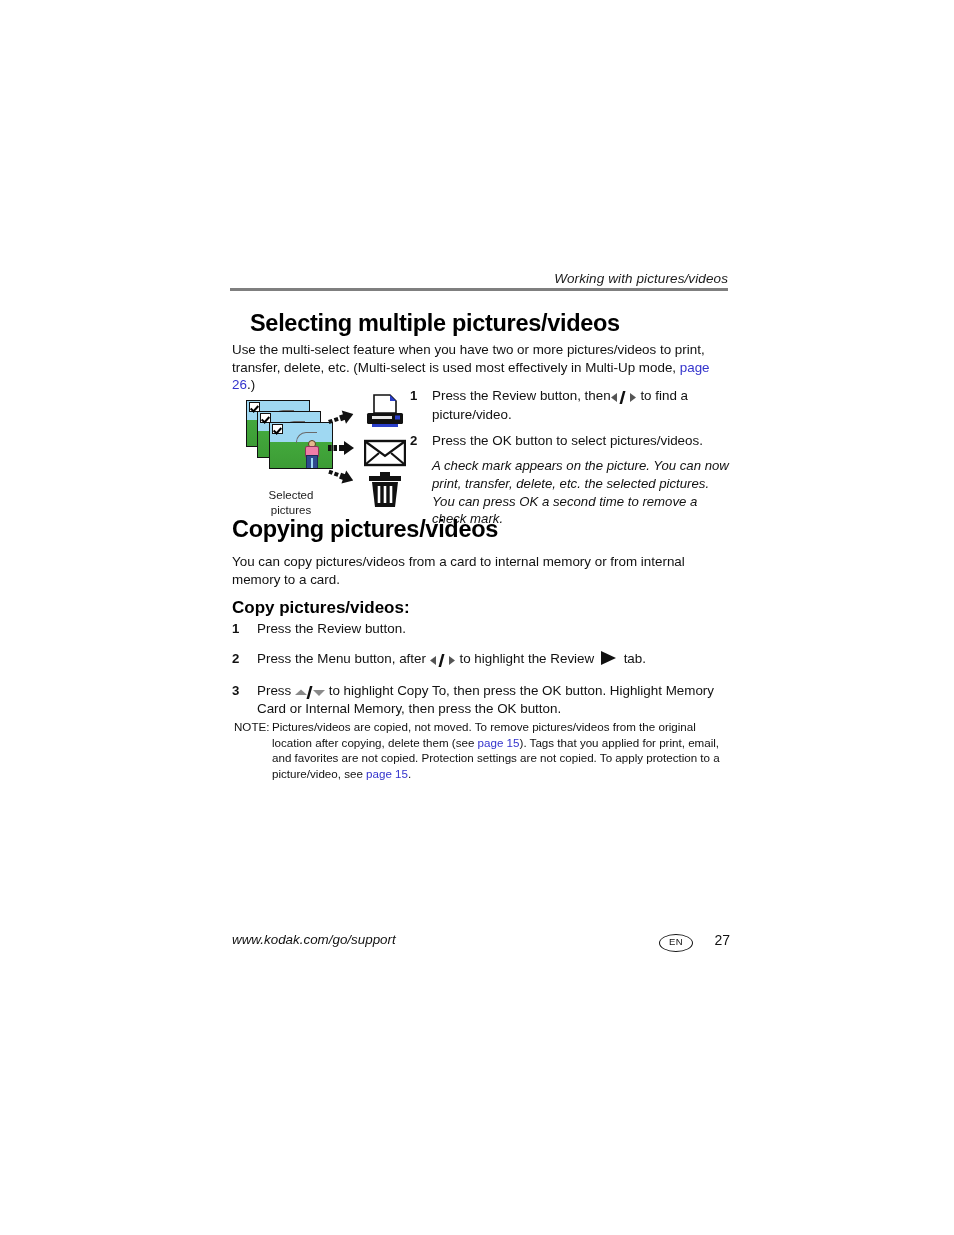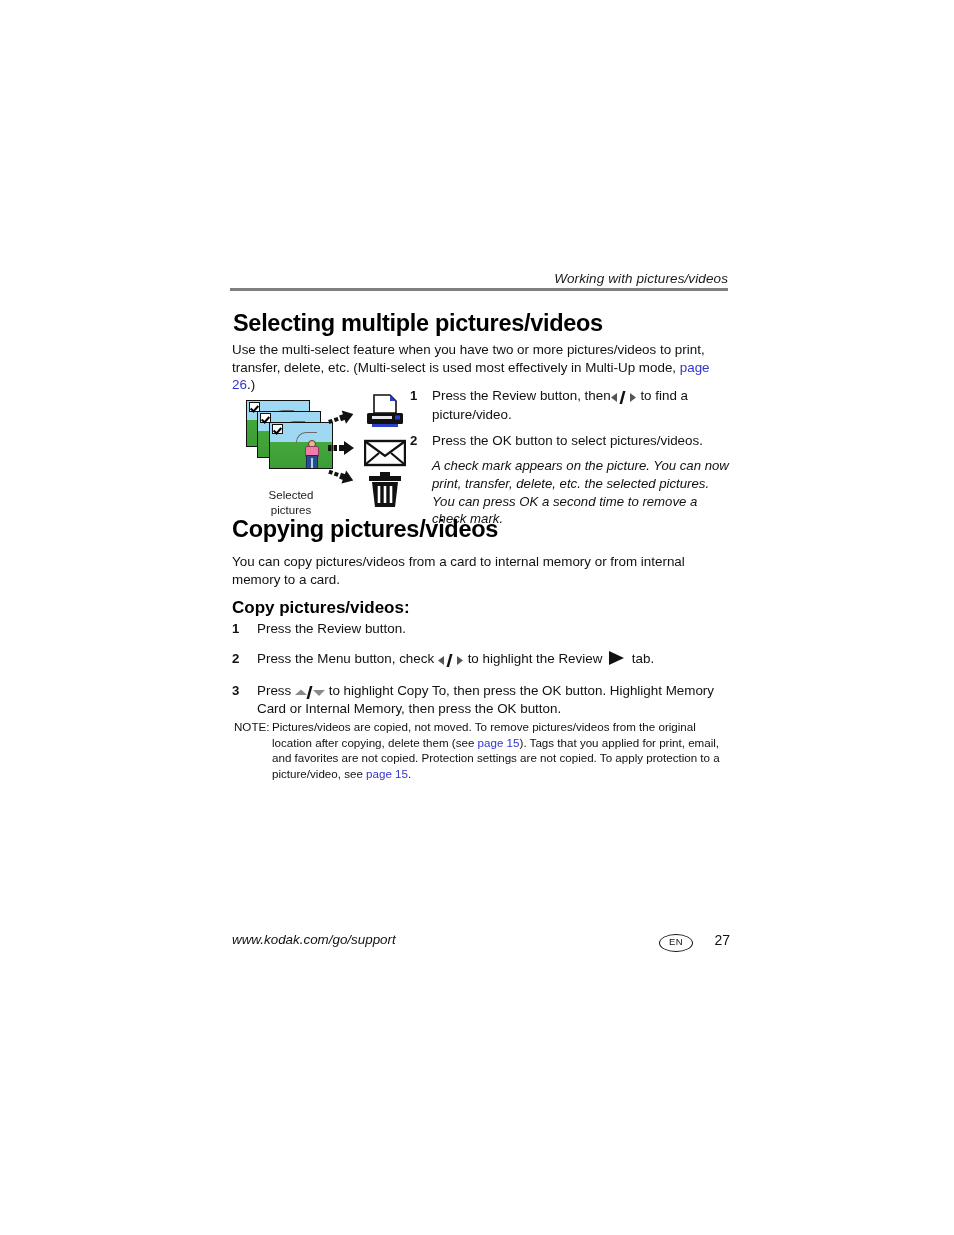--- a/index.html
+++ b/index.html
@@ -48,21 +48,21 @@
   
   h1.sec-title {
     position: absolute;
     margin: 0;
     font-size: 23.5px;
     font-weight: bold;
     letter-spacing: -0.3px;
     color: #000;
     white-space: nowrap;
   }
-  #title-selecting { top: 310px; left: 1px; }
+  #title-selecting { top: 310px; left: 18px; }
   #title-copying  { top: 516px; left: 0; }
 
   
   p.body {
     position: absolute;
     margin: 0;
     font-size: 13.4px;
     line-height: 17.6px;
     color: #111;
   }
@@ -413,21 +413,21 @@
   <div class="lead-bold">Copy pictures/videos:</div>
 
   <div class="steps-copy">
     <div class="step">
       <span class="num">1</span>
       <span>Press the Review button.</span>
     </div>
 
     <div class="step">
       <span class="num">2</span>
-      <span>Press the Menu button, check</span>
+      <span>Press the Menu button, after</span>
       <span class="glyph-lr">
         <svg width="26" height="13" viewBox="0 0 26 13">
           <path d="M0 6.5 L6 2 L6 11 z" fill="#555"></path>
           <path d="M12 0 L8.5 13 L11 13 L14.5 0 z" fill="#111"></path>
           <path d="M25 6.5 L19 2 L19 11 z" fill="#555"></path>
         </svg>
       </span>
       <span>to highlight the Review</span>
       <span class="glyph-tri">
         <svg width="18" height="14" viewBox="0 0 18 14">

